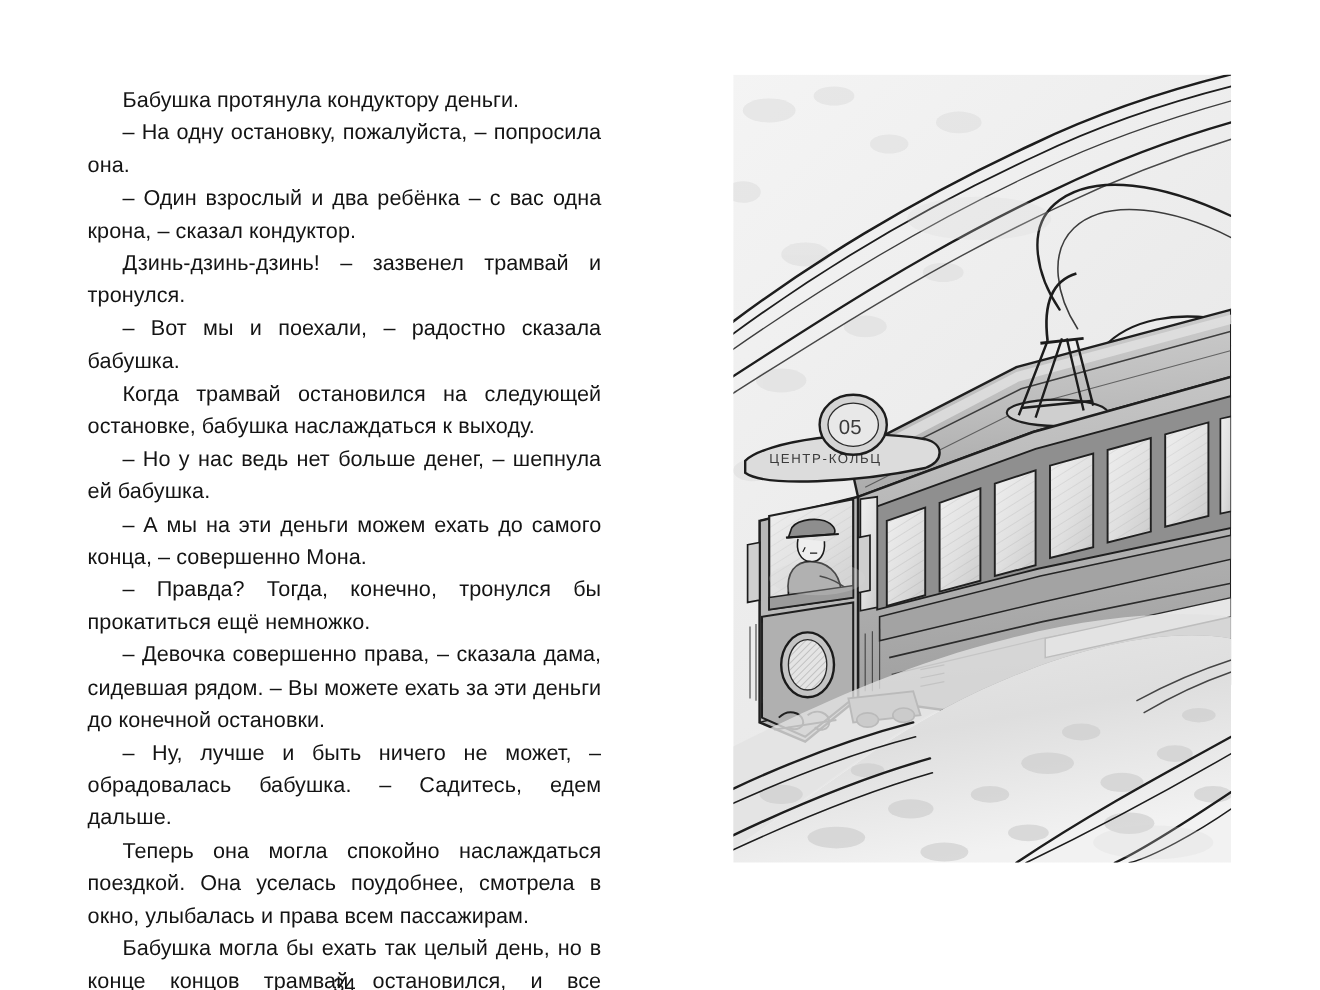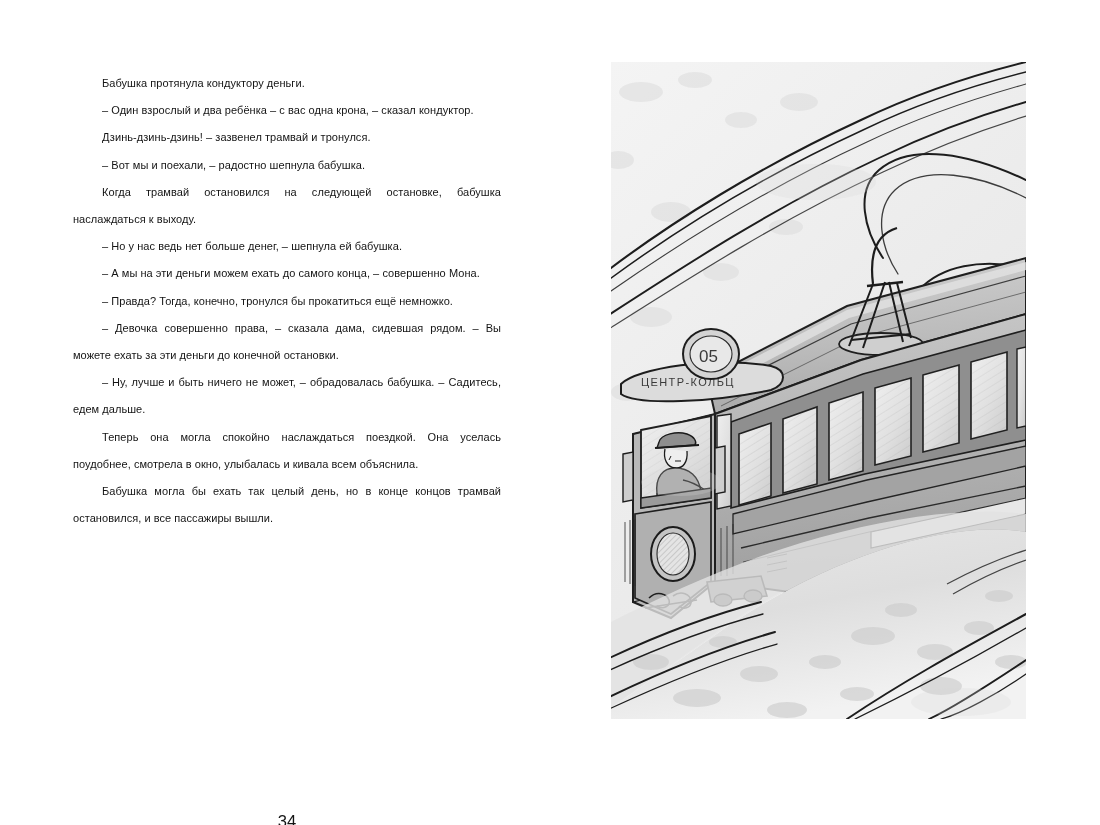--- a/index.html
+++ b/index.html
@@ -24,21 +24,21 @@
 
   
   #text-column {
     position: absolute;
     left: 73px;
     top: 70px;
     width: 428px;
   }
   .para {
     margin: 0;
-    font-size: 11px;
+    font-size: 18px;
     line-height: 27.2px;
     text-align: justify;
     text-justify: inter-word;
     text-indent: 29px;
     hyphens: manual;
     color: #141414;
     letter-spacing: 0.05px;
   }
 
   #page-number {
@@ -68,30 +68,31 @@
     height: 657px;
   }
 </style>
 </head>
 <body>
 
 <div id="page">
 
   <div id="text-column">
     <p class="para">Бабушка протянула кондуктору деньги.</p>
+    <p class="para">– На одну остановку, пожалуйста, – попросила она.</p>
     <p class="para">– Один взрослый и два ребёнка – с вас одна крона, – сказал кондуктор.</p>
     <p class="para">Дзинь-дзинь-дзинь! – зазвенел трамвай и тронулся.</p>
-    <p class="para">– Вот мы и поехали, – радостно шепнула бабушка.</p>
+    <p class="para">– Вот мы и поехали, – радостно сказала бабушка.</p>
     <p class="para">Когда трамвай остановился на следующей остановке, бабушка наслаждаться к выходу.</p>
     <p class="para">– Но у нас ведь нет больше денег, – шепнула ей бабушка.</p>
     <p class="para">– А мы на эти деньги можем ехать до самого конца, – совершенно Мона.</p>
     <p class="para">– Правда? Тогда, конечно, тронулся бы прокатиться ещё немножко.</p>
     <p class="para">– Девочка совершенно права, – сказала дама, сидевшая рядом. – Вы можете ехать за эти деньги до конечной остановки.</p>
     <p class="para">– Ну, лучше и быть ничего не может, – обрадовалась бабушка. – Садитесь, едем дальше.</p>
-    <p class="para">Теперь она могла спокойно наслаждаться поездкой. Она уселась поудобнее, смотрела в окно, улыбалась и кивала всем объяснила.</p>
+    <p class="para">Теперь она могла спокойно наслаждаться поездкой. Она уселась поудобнее, смотрела в окно, улыбалась и права всем пассажирам.</p>
     <p class="para">Бабушка могла бы ехать так целый день, но в конце концов трамвай остановился, и все пассажиры вышли.</p>
 
     <div id="page-number">34</div>
   </div>
 
   <div id="illustration">
     <svg viewBox="0 0 415 657" xmlns="http://www.w3.org/2000/svg">
       <defs>
 
         <linearGradient id="skyWash" x1="0" y1="0" x2="0.6" y2="1">

